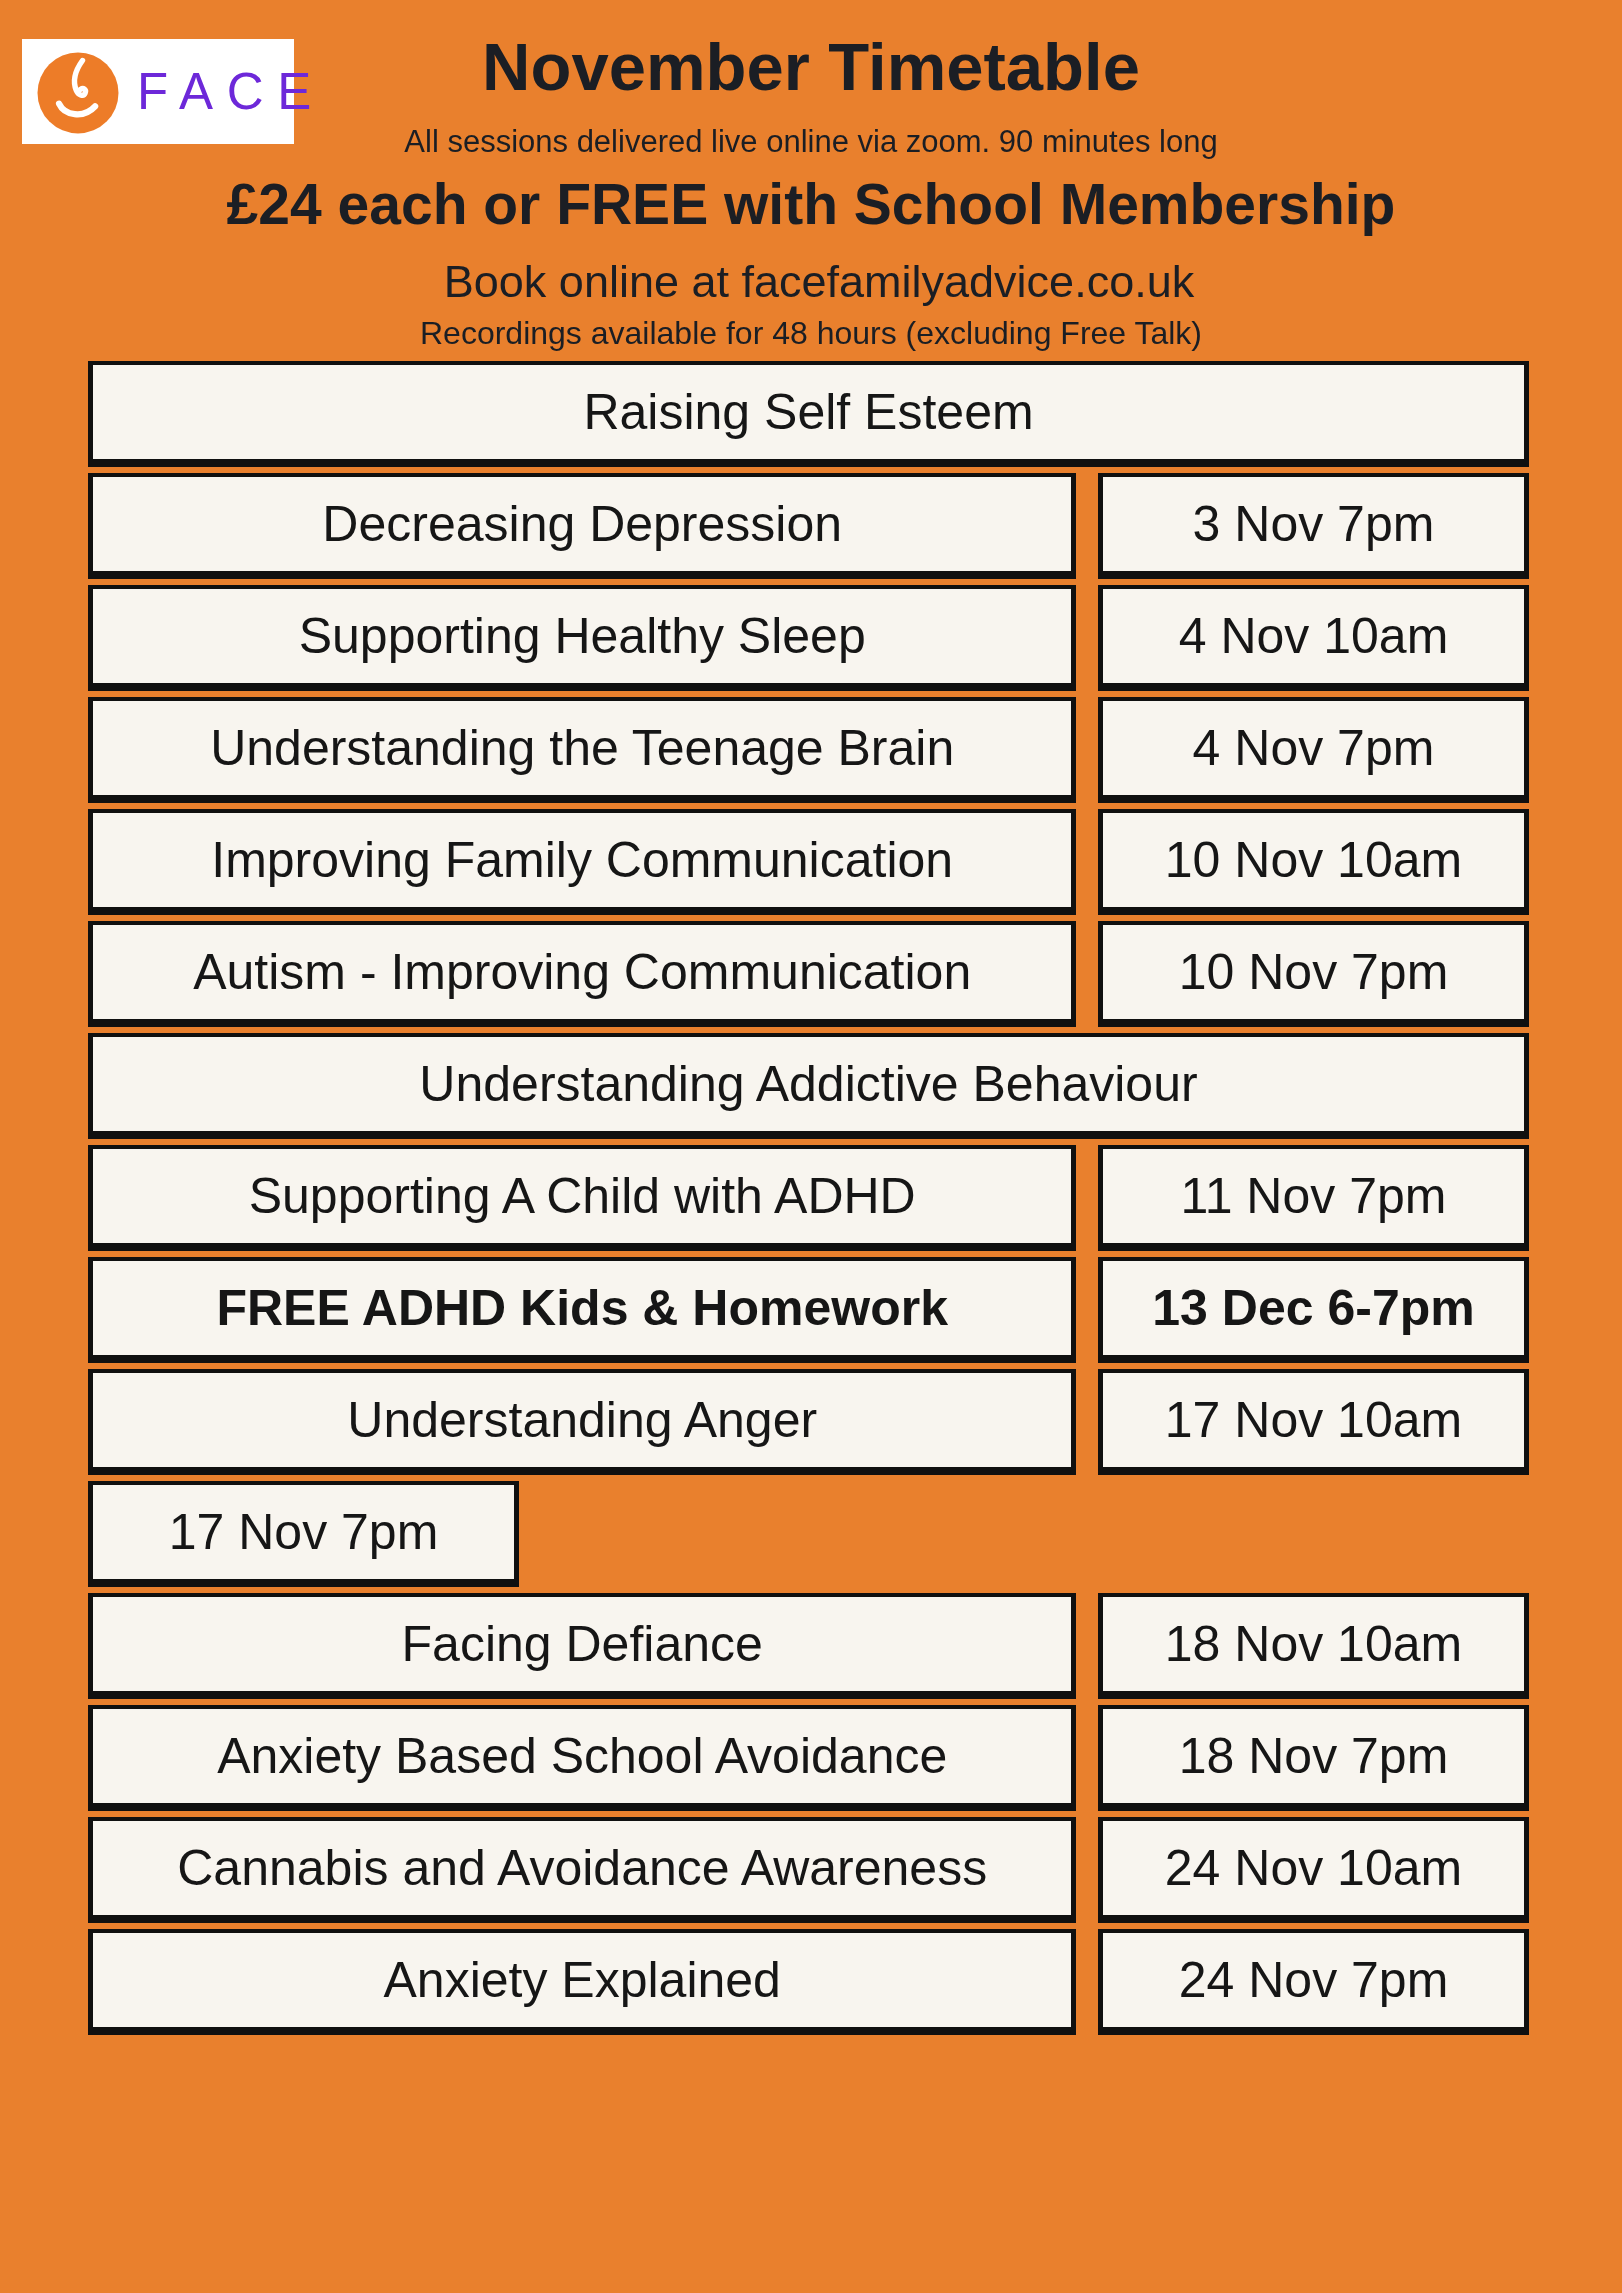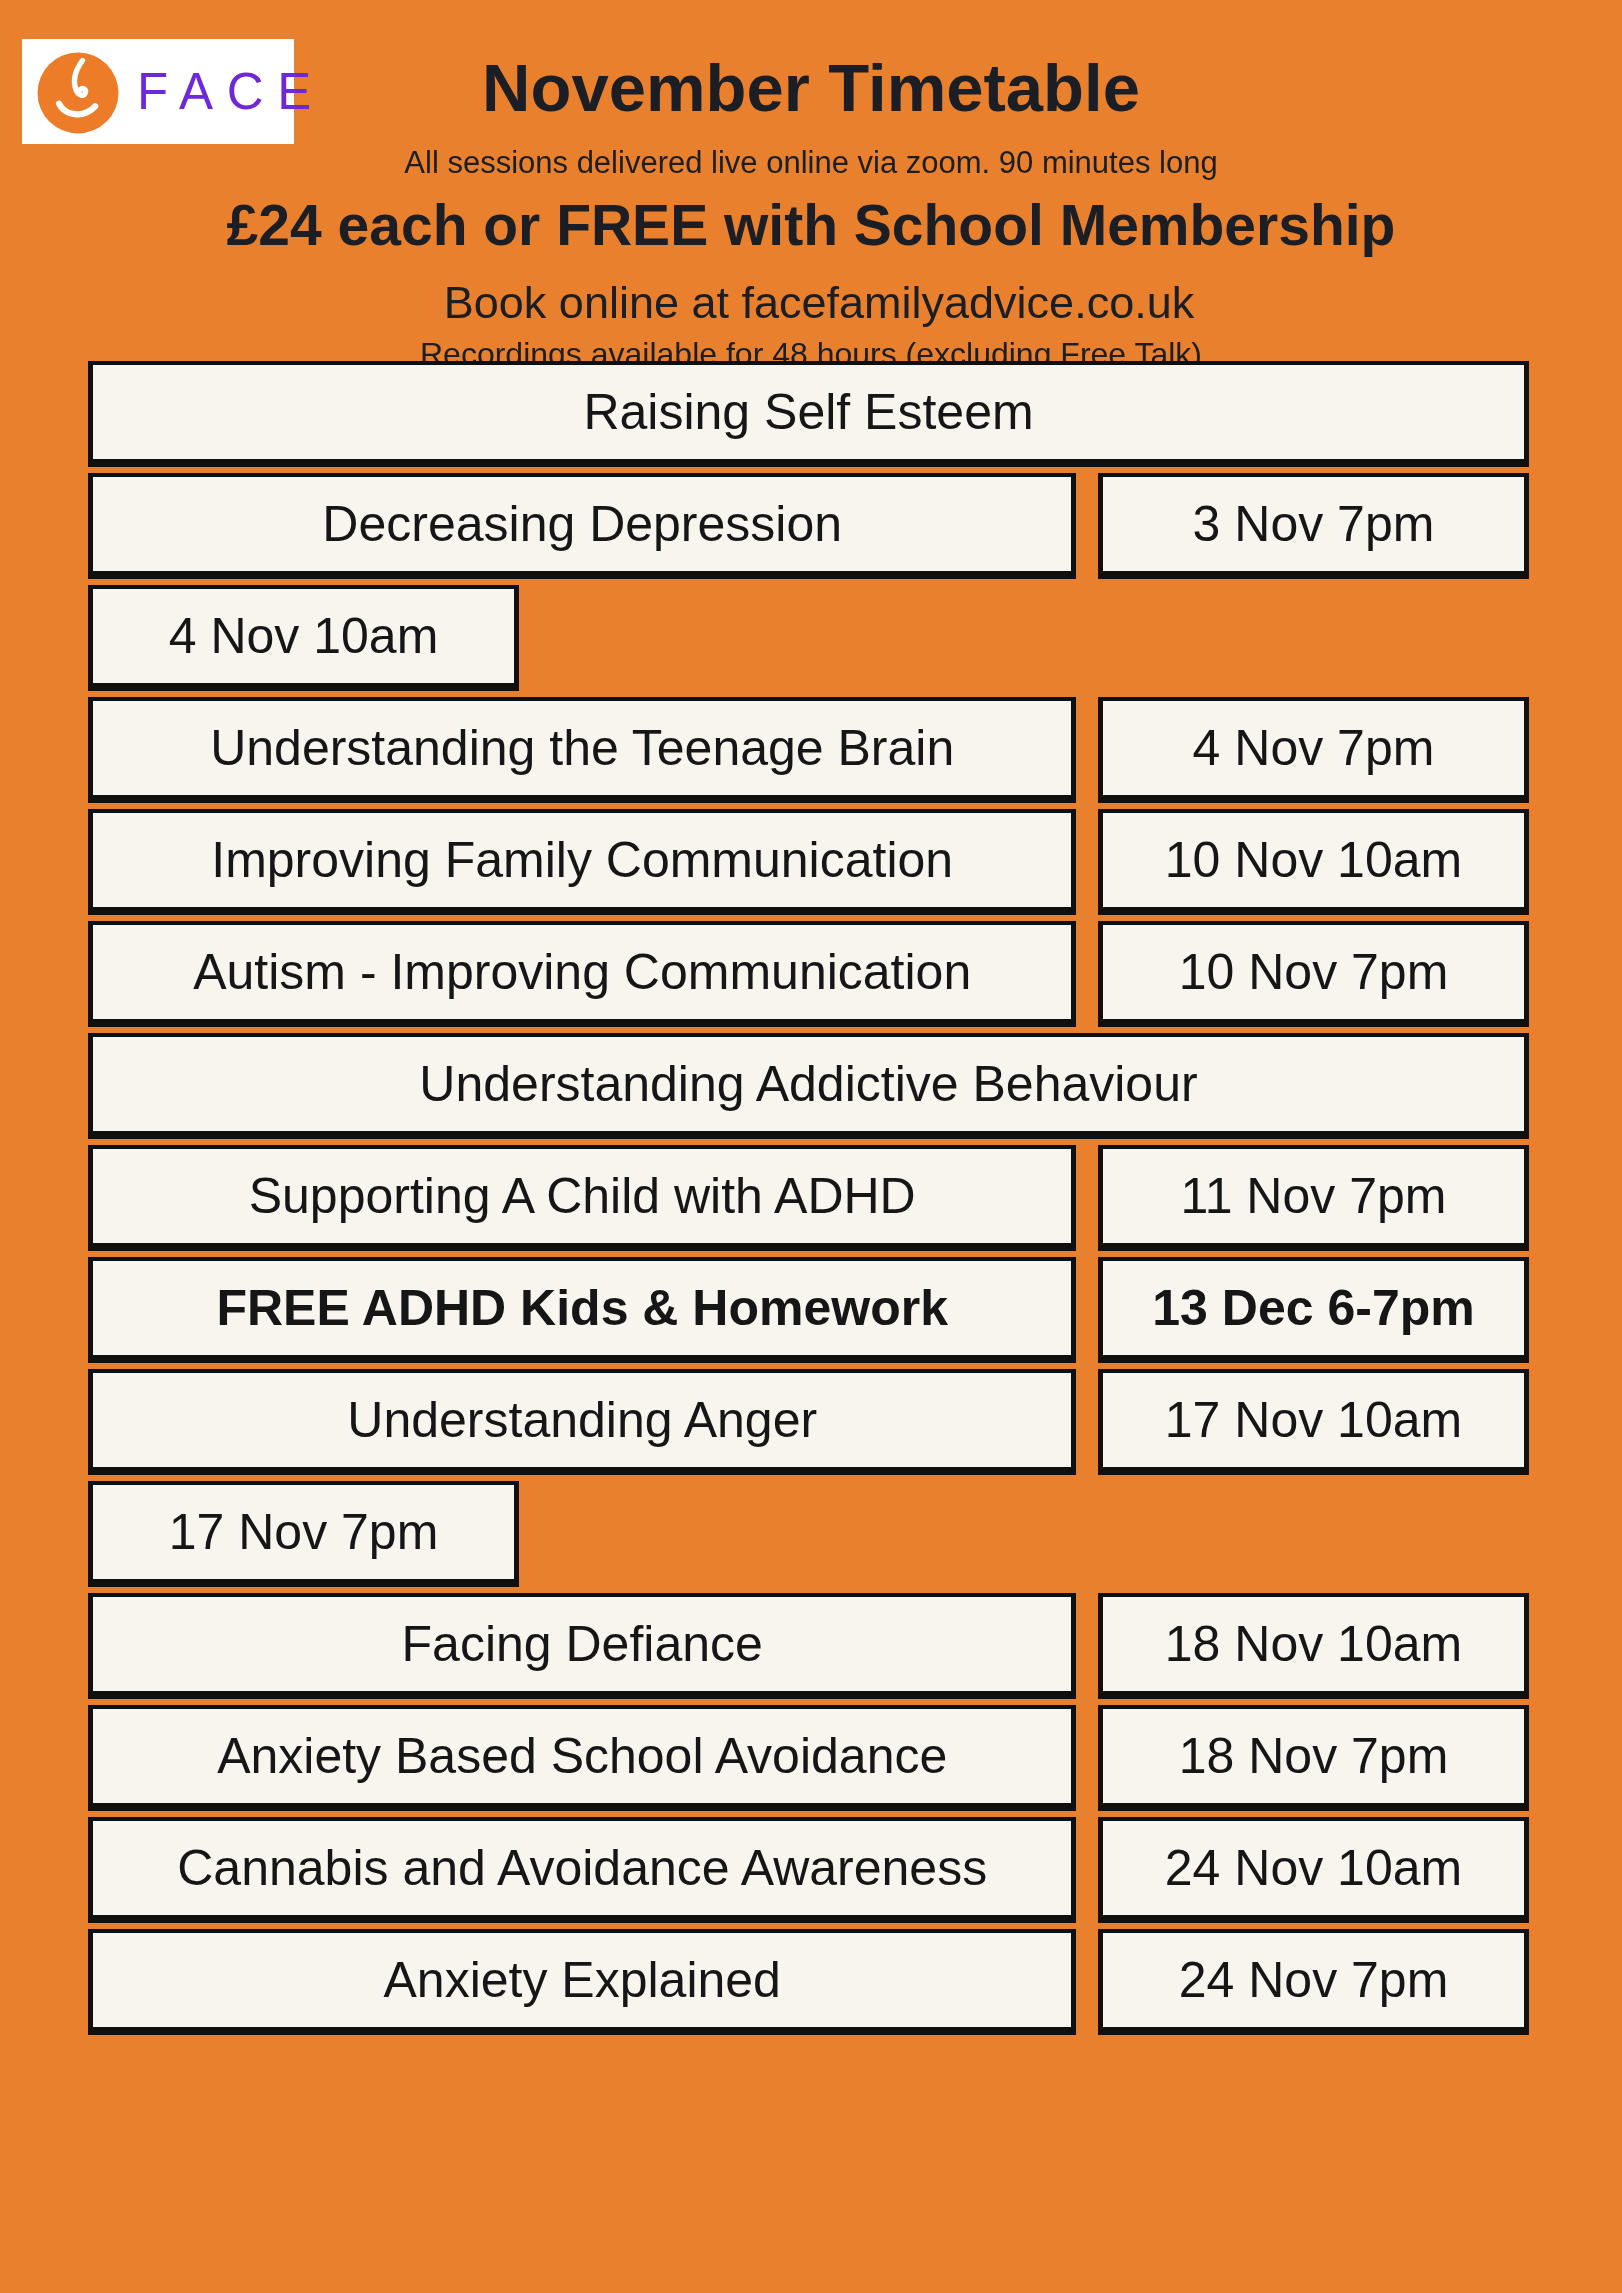--- a/index.html
+++ b/index.html
@@ -41,21 +41,21 @@
 
   
   .header {
     position: absolute;
     left: 0;
     right: 0;
     top: 0;
     text-align: center;
     line-height: 1;
   }
-  .h-title      { margin-top: 54px; font-size: 67px; font-weight: 700; }
+  .h-title      { margin-top: 33px; font-size: 67px; font-weight: 700; }
   .h-subtitle   { margin-top: 25.5px; font-size: 31px; font-weight: 400; }
   .h-price      { margin-top: 19.6px; font-size: 57px; font-weight: 700; }
   .h-book       { margin-top: 25.5px; font-size: 45px; font-weight: 400; margin-left: 16px; }
   .h-recordings { margin-top: 13.7px; font-size: 32px; font-weight: 400; }
 
   
   .table {
     position: absolute;
     top: 361px;
     left: 88px;
@@ -113,20 +113,21 @@
   <div class="row">
     <div class="cell cell-title">Raising Self Esteem</div>
   </div>
 
   <div class="row">
     <div class="cell cell-title">Decreasing Depression</div>
     <div class="cell cell-time">3 Nov 7pm</div>
   </div>
 
   <div class="row">
+    <div class="cell cell-title">Supporting Healthy Sleep</div>
     <div class="cell cell-time">4 Nov 10am</div>
   </div>
 
   <div class="row">
     <div class="cell cell-title">Understanding the Teenage Brain</div>
     <div class="cell cell-time">4 Nov 7pm</div>
   </div>
 
   <div class="row">
     <div class="cell cell-title">Improving Family Communication</div>

